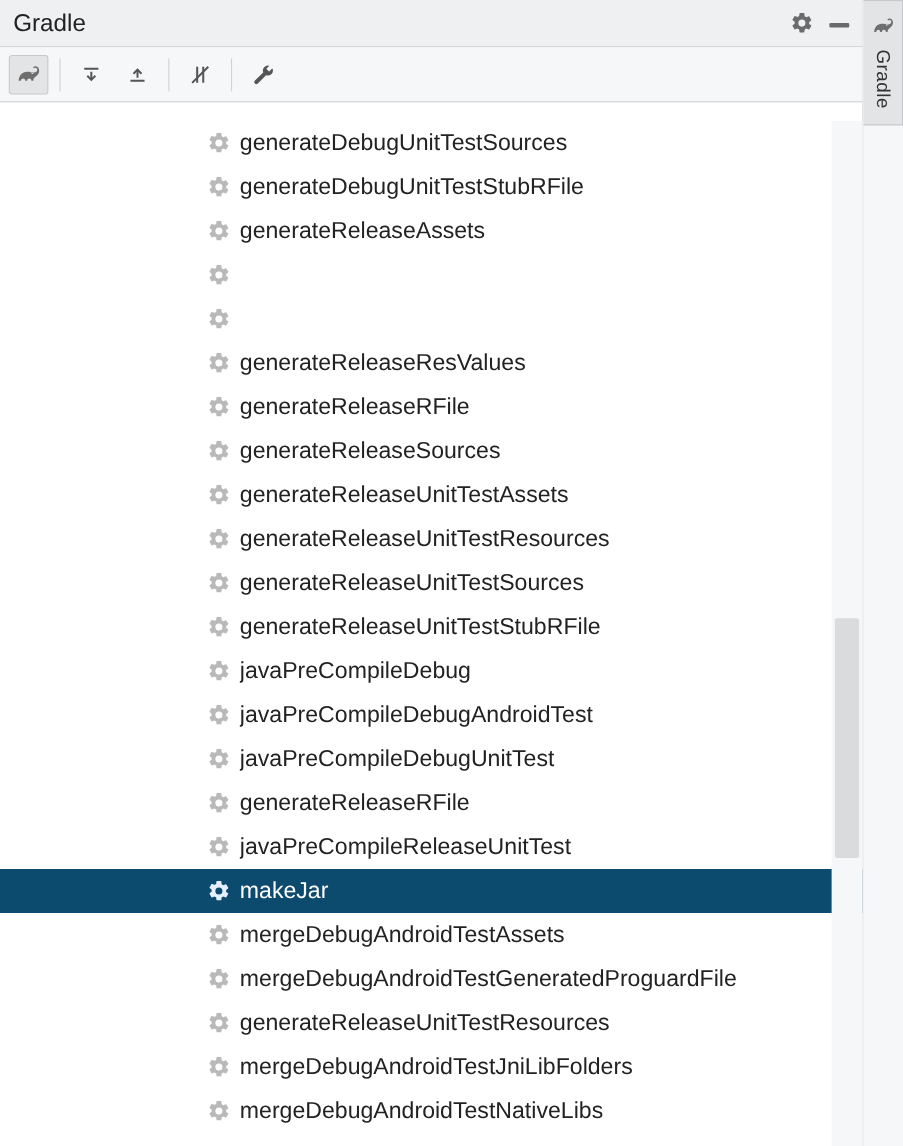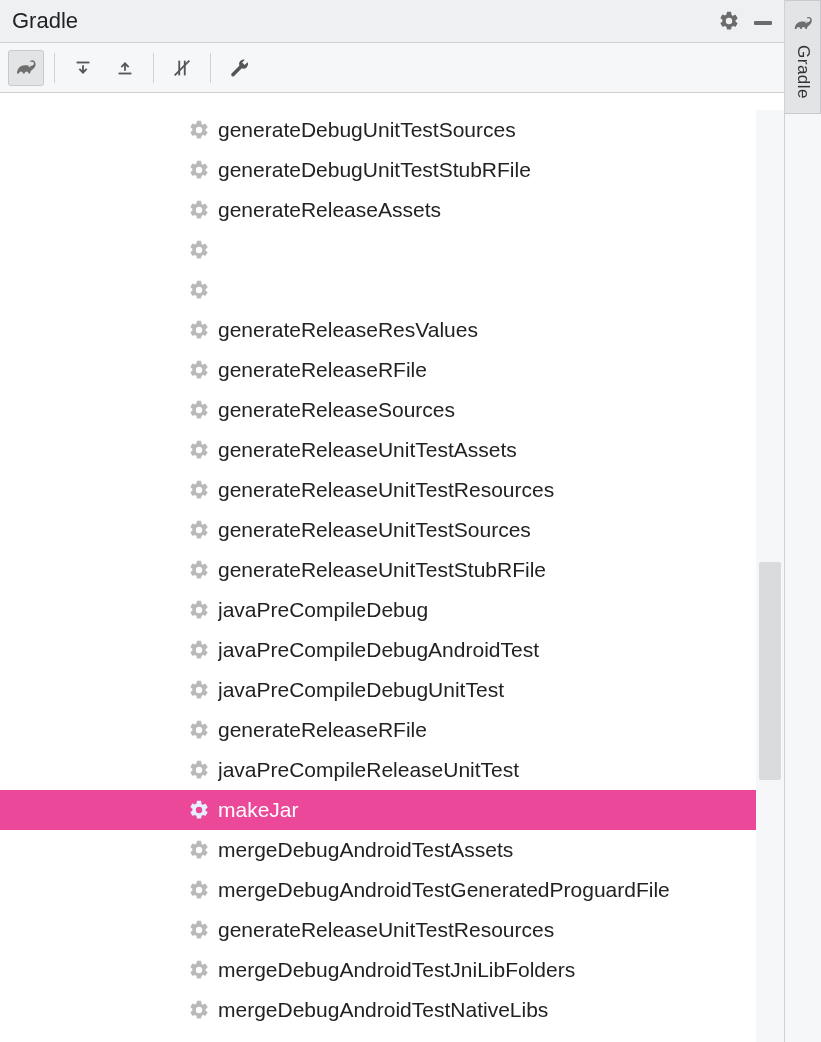--- a/index.html
+++ b/index.html
@@ -95,21 +95,21 @@
       display: flex;
       align-items: center;
       padding-left: 188px;
       gap: 8px;
       font-size: 21px;
       color: #222;
       white-space: nowrap;
       overflow: hidden;
     }
     .task.selected {
-      background: #ec4899;
+      background: #0c4a6e;
       color: #fff;
     }
     .task .task-gear {
       flex: 0 0 auto;
       color: #b9b9b9;
     }
     .task.selected .task-gear {
       color: #e6efff;
     }
     .task-label {

